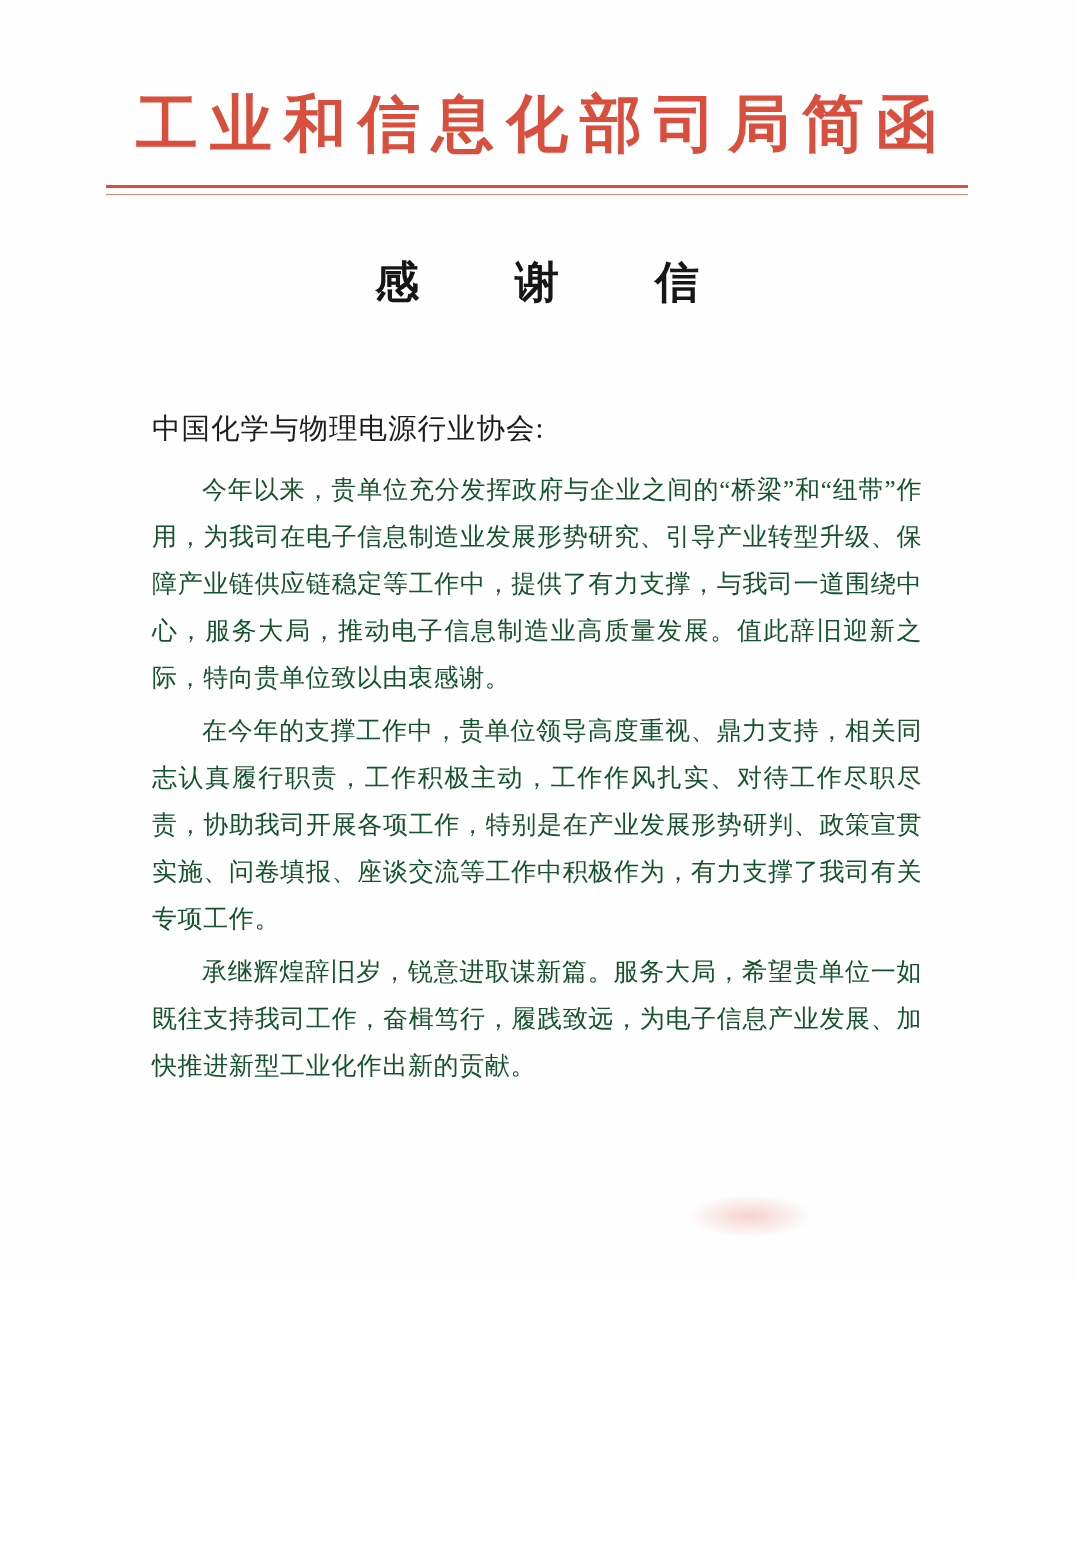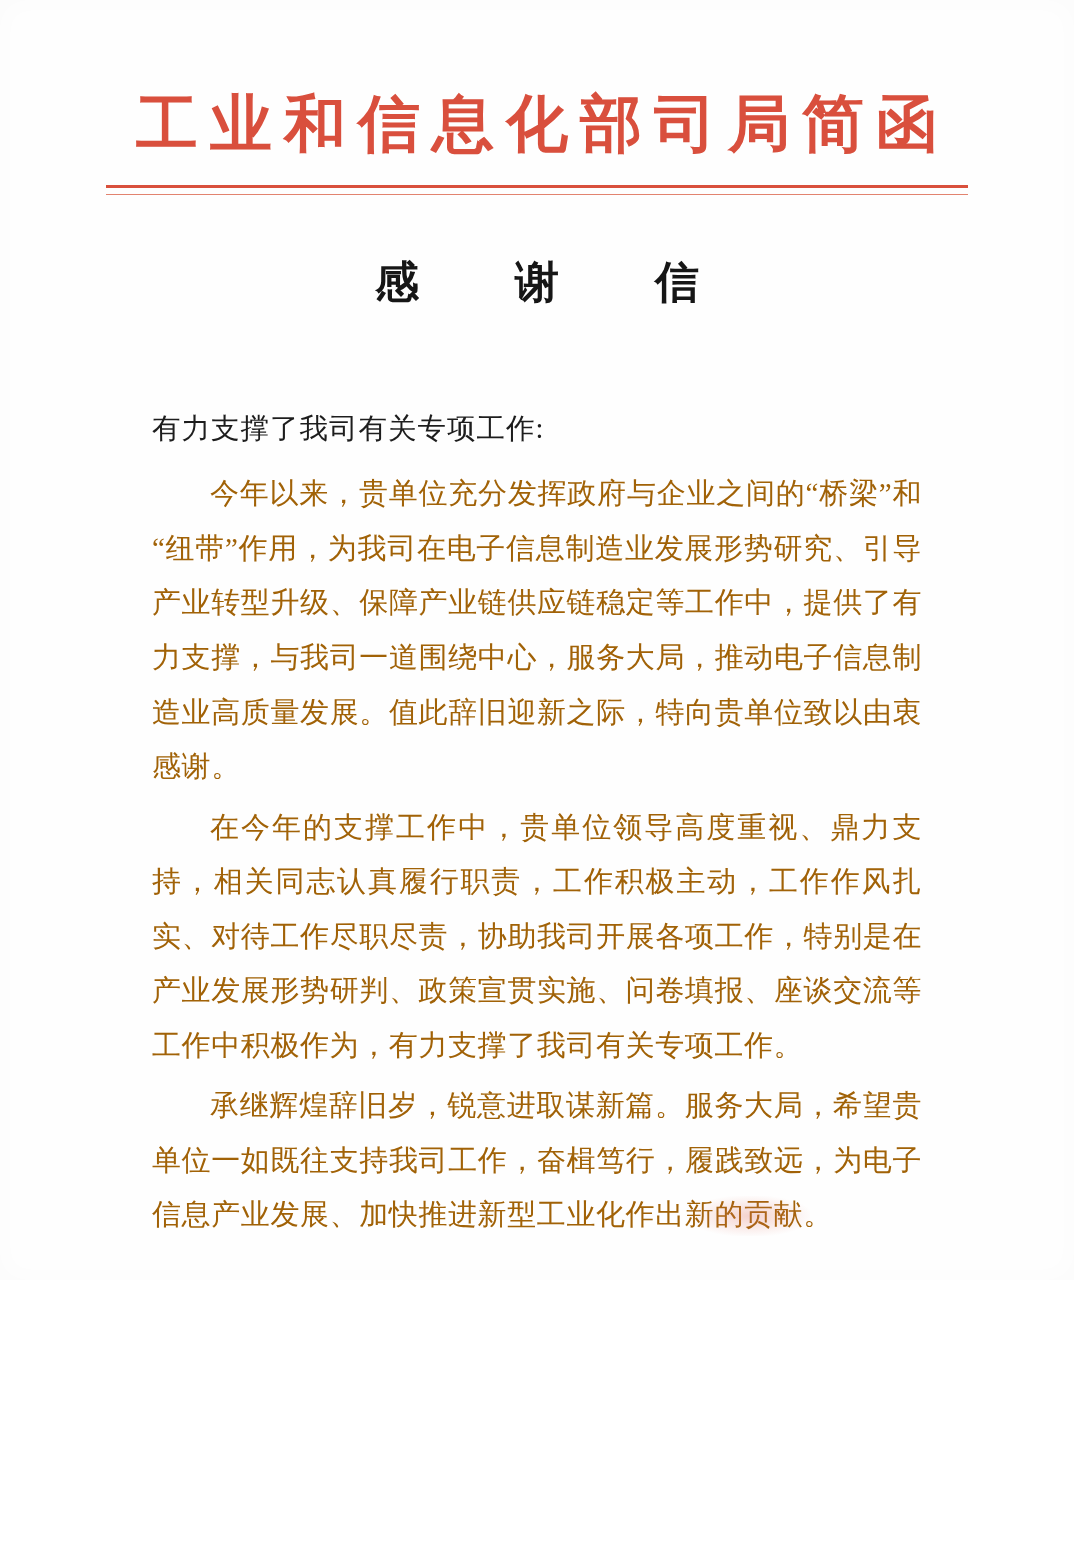--- a/index.html
+++ b/index.html
@@ -78,25 +78,25 @@
 
   .addressee {
     font-size: 28.5px;
     line-height: 1.9;
     letter-spacing: 1px;
     color: #1d1d1d;
     margin-bottom: 10px;
   }
 
   .para {
-    font-size: 29px;
+    font-size: 25px;
     line-height: 1.88;
     letter-spacing: 0.6px;
     text-indent: 2em;
-    color: #a16207;
+    color: #14532d;
     text-align: justify;
     text-justify: inter-ideograph;
     margin: 0 0 6px 0;
     font-family: Liberation Serif, serif;
   }
 
   
   .seal-smudge {
     position: absolute;
     left: 690px;
@@ -124,21 +124,21 @@
     <div class="rule-group">
       <div class="rule-thick"></div>
       <div class="rule-thin"></div>
     </div>
   </div>
 
   <div class="doc-body">
 
     <div class="doc-title">感　谢　信</div>
 
-    <div class="addressee">有力支撑了我司有关专项工作:</div>
+    <div class="addressee">中国化学与物理电源行业协会:</div>
 
     <p class="para">今年以来，贵单位充分发挥政府与企业之间的“桥梁”和“纽带”作用，为我司在电子信息制造业发展形势研究、引导产业转型升级、保障产业链供应链稳定等工作中，提供了有力支撑，与我司一道围绕中心，服务大局，推动电子信息制造业高质量发展。值此辞旧迎新之际，特向贵单位致以由衷感谢。</p>
 
     <p class="para">在今年的支撑工作中，贵单位领导高度重视、鼎力支持，相关同志认真履行职责，工作积极主动，工作作风扎实、对待工作尽职尽责，协助我司开展各项工作，特别是在产业发展形势研判、政策宣贯实施、问卷填报、座谈交流等工作中积极作为，有力支撑了我司有关专项工作。</p>
 
     <p class="para">承继辉煌辞旧岁，锐意进取谋新篇。服务大局，希望贵单位一如既往支持我司工作，奋楫笃行，履践致远，为电子信息产业发展、加快推进新型工业化作出新的贡献。</p>
 
   </div>
 
   <div class="seal-smudge"></div>

